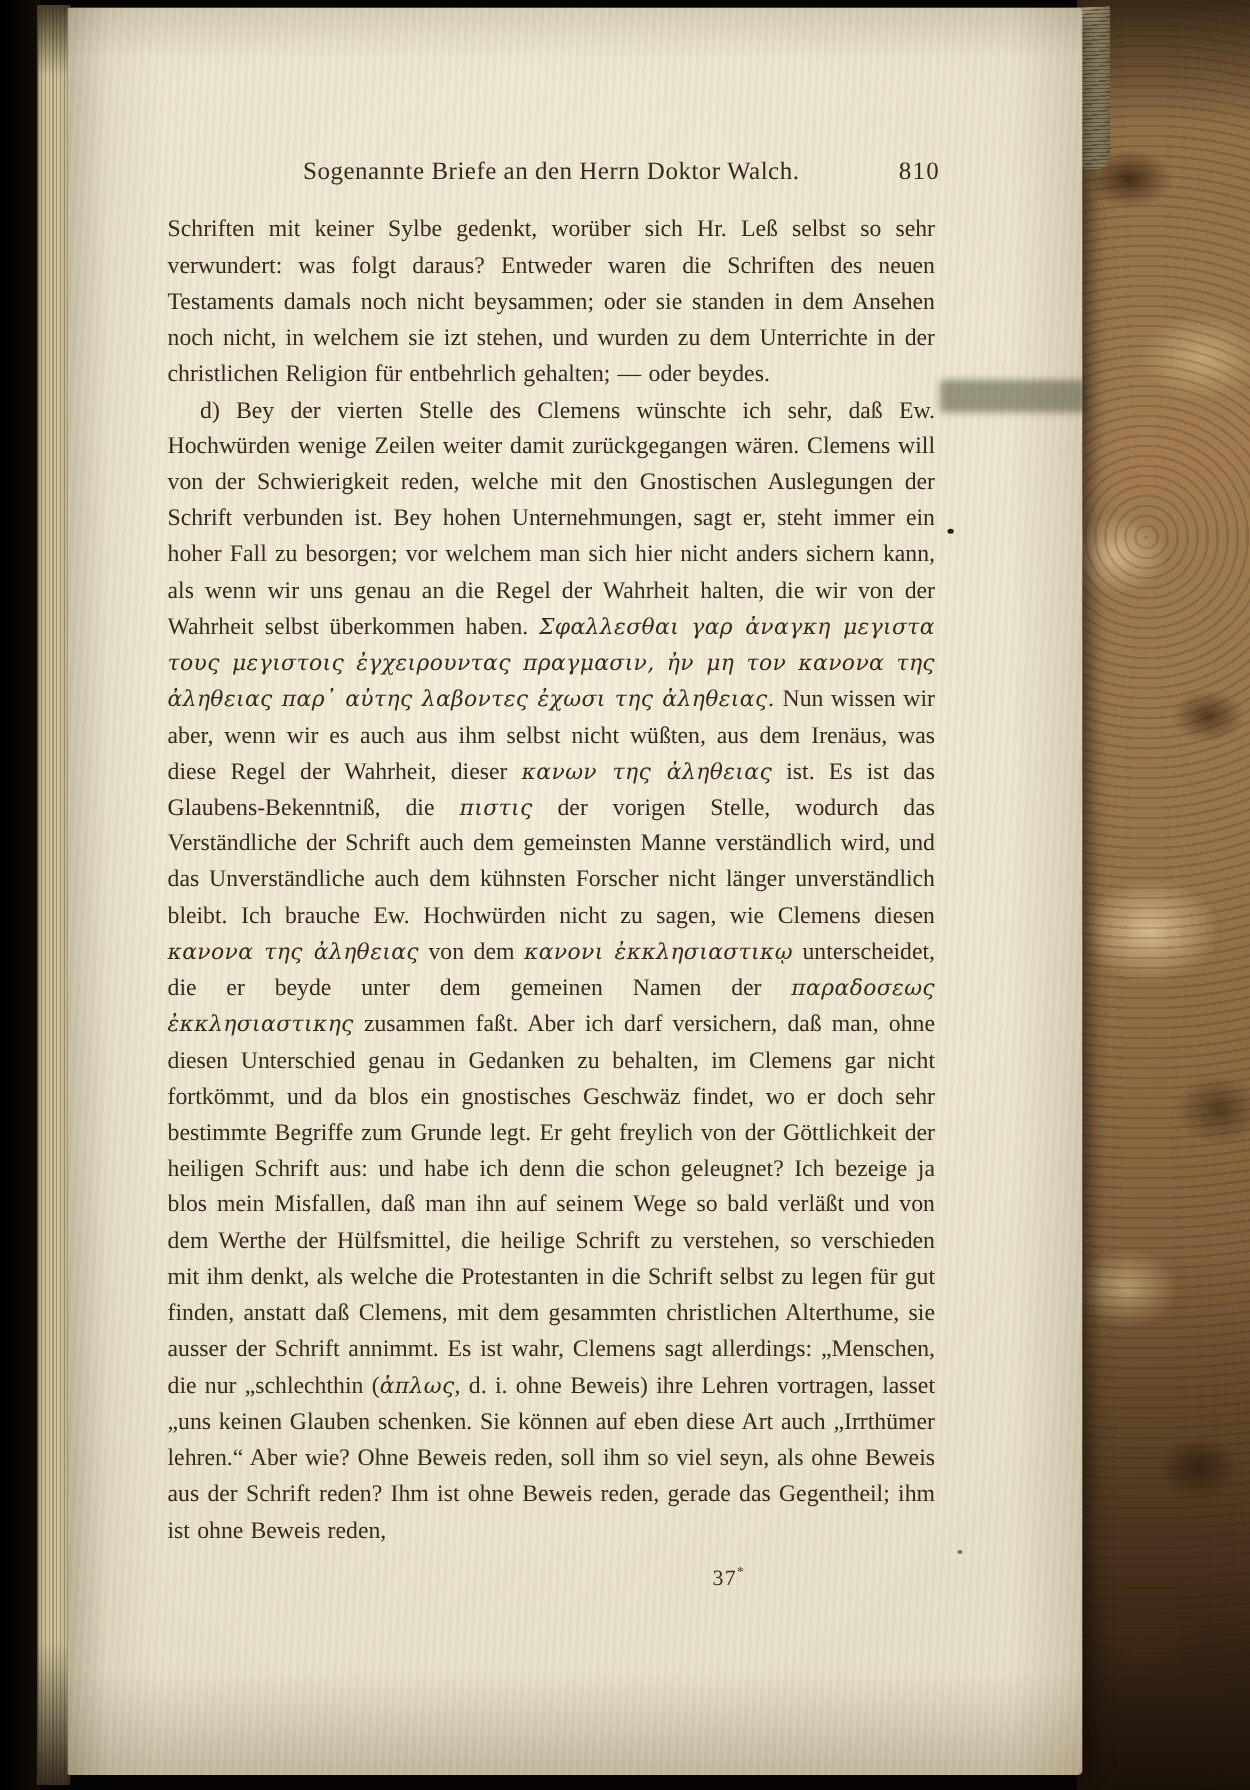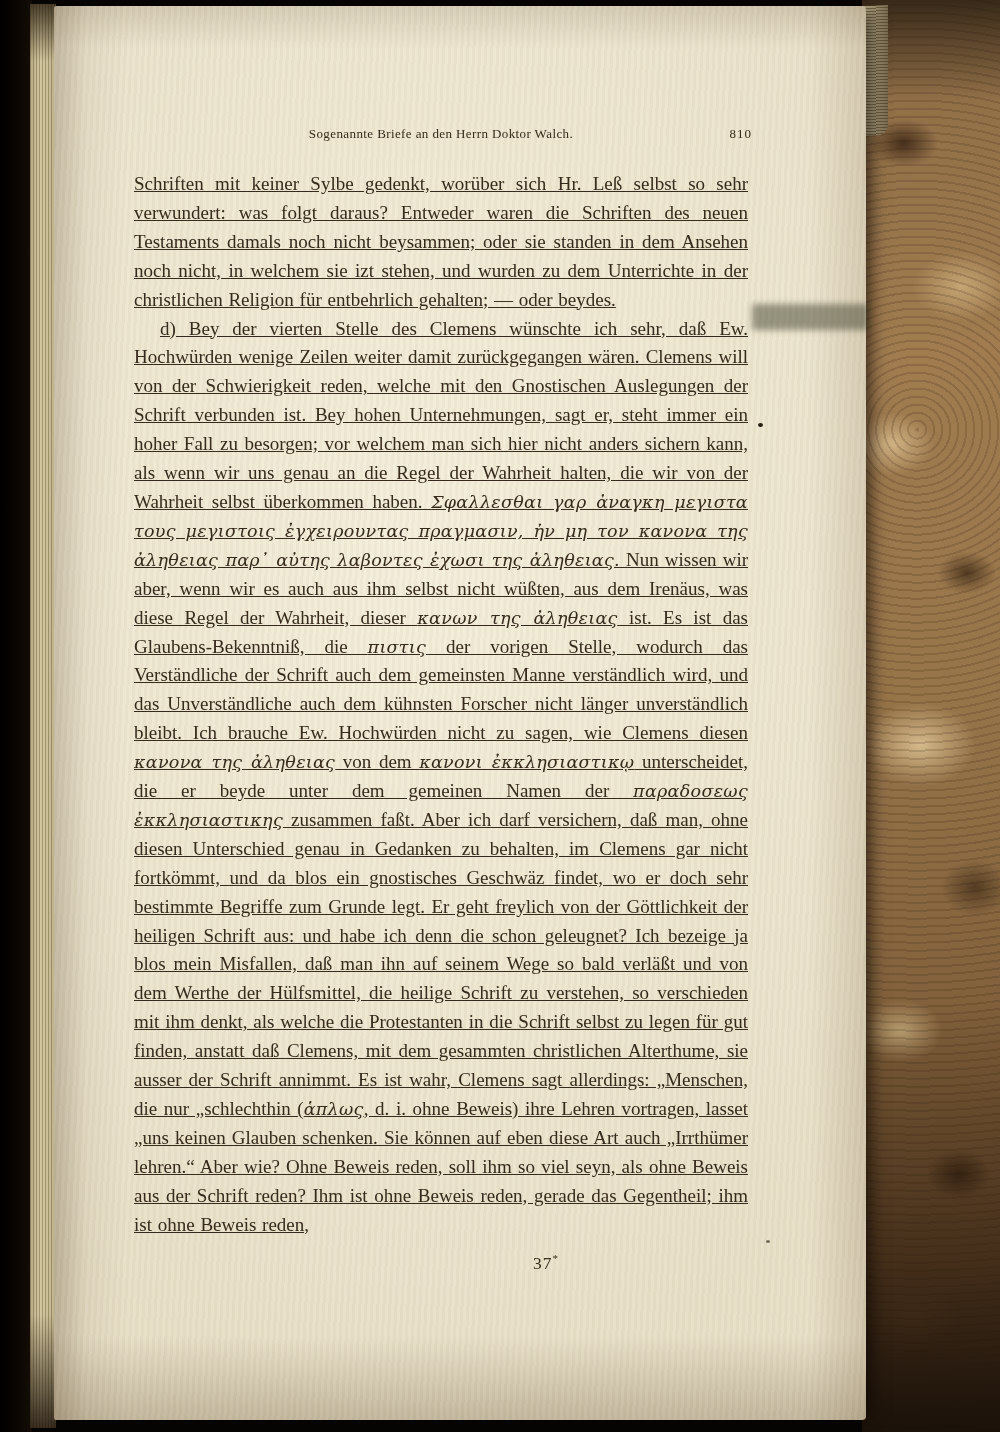--- a/index.html
+++ b/index.html
@@ -50,30 +50,30 @@
     background:
       radial-gradient(120% 100% at 45% 38%,rgba(255,251,236,.55) 0%,rgba(240,233,210,0) 62%),
       linear-gradient(to right,rgba(92,72,44,.32) 0%,rgba(92,72,44,.07) 4%,rgba(92,72,44,0) 9%,rgba(92,72,44,0) 93%,rgba(116,92,58,.2) 100%),
       linear-gradient(to bottom,rgba(92,72,44,.2) 0%,rgba(92,72,44,0) 3%,rgba(92,72,44,0) 94%,rgba(100,80,50,.28) 100%),
       #e7dfc7;}
   .page::before{content:"";position:absolute;inset:0;pointer-events:none;
     background:repeating-linear-gradient(93deg,rgba(120,100,60,.04) 0 3px,rgba(255,255,255,.03) 3px 6px);}
 
   .content{position:absolute;top:120px;left:80px;width:614px;color:#362a1c;}
 
-  .hdr{position:relative;height:30px;margin-bottom:14px;font-size:13px;}
+  .hdr{position:relative;height:30px;margin-bottom:14px;font-size:20px;}
   .hdr .title{position:absolute;left:0;right:0;text-align:center;letter-spacing:.4px;}
   .hdr .pnum{position:absolute;right:-4px;top:0;letter-spacing:1px;}
 
   .para{margin:0;font-size:19px;line-height:28.9px;text-align:justify;
-        word-spacing:1px;text-decoration:underline;}
+        word-spacing:1px;}
   .para.indent{text-indent:26px;}
   .greek{font-style:italic;font-family:"DejaVu Serif",serif;font-size:17.5px;letter-spacing:.3px;}
 
-  .sig{position:absolute;top:1246px;left:479px;font-size:17.5px;color:#3a2d1e;letter-spacing:1px;}
+  .sig{position:absolute;top:1246px;left:516px;font-size:17.5px;color:#3a2d1e;letter-spacing:1px;}
   .sig sup{font-size:11px;}
 
   .smudge{position:absolute;left:698px;top:298px;width:116px;height:26px;
           background:rgba(46,49,28,.45);filter:blur(3px);border-radius:3px;}
   .speck{position:absolute;background:#241d12;border-radius:50%;}
   .speck.s1{left:704px;top:417px;width:5px;height:4px;}
   .speck.s2{left:712px;top:1234px;width:4px;height:3px;opacity:.6;}
 </style>
 </head>
 <body>

